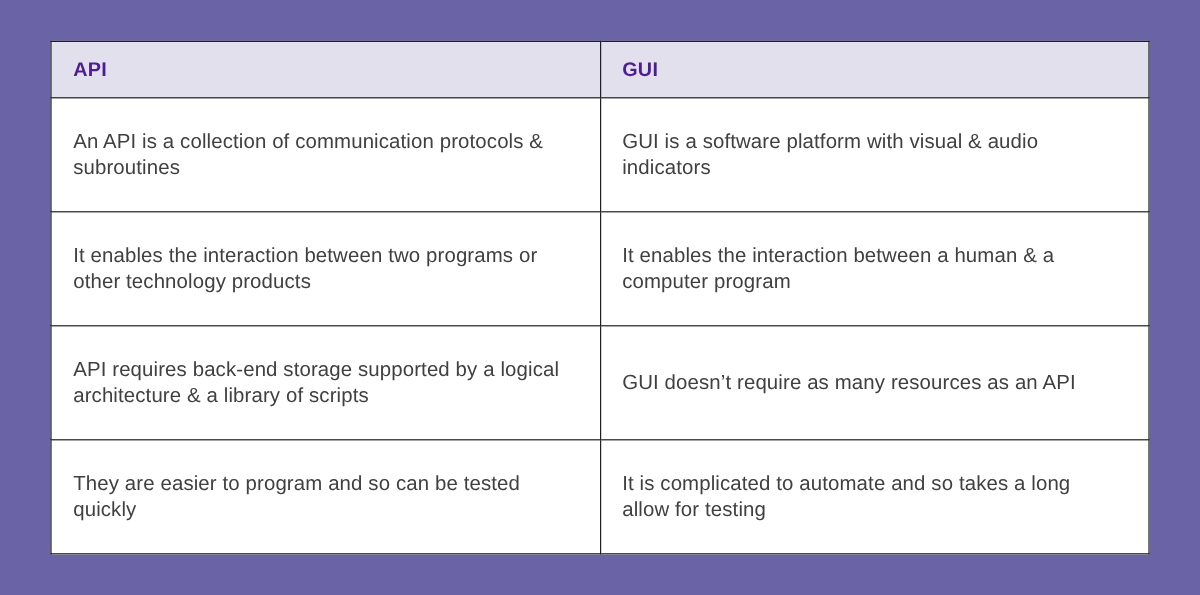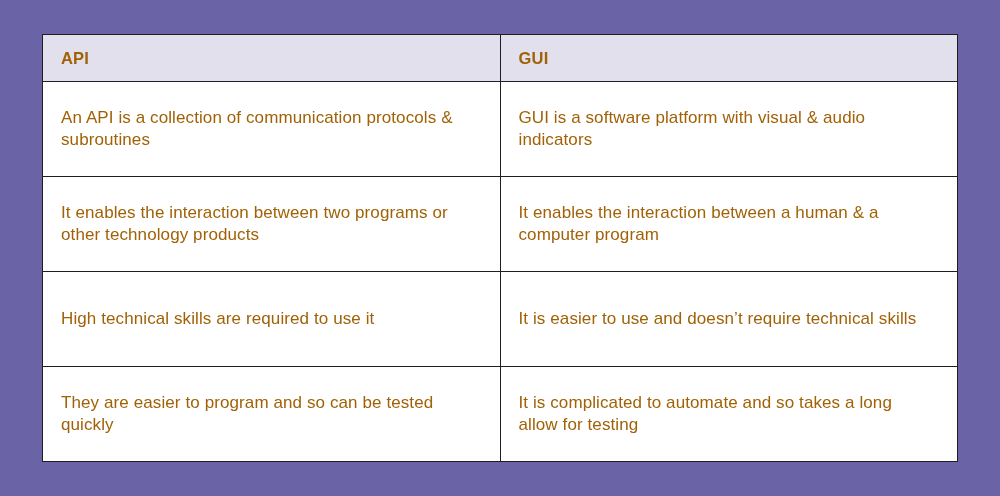--- a/index.html
+++ b/index.html
@@ -34,29 +34,29 @@
     text-align: left;
     padding: 0 22px 0 18px;
     box-sizing: border-box;
     width: 50%;
   }
   table.compare th {
     background: #e1e0ec;
     height: 47px;
     font-size: 16.5px;
     font-weight: 700;
-    color: #a16207;
+    color: #4c1d95;
     letter-spacing: 0.2px;
   }
   table.compare td {
     background: #ffffff;
     height: 63px;
     font-size: 17px;
     font-weight: 400;
-    color: #a16207;
+    color: #404040;
     line-height: 22px;
     letter-spacing: 0.1px;
   }
 </style>
 </head>
 <body>
 
 <div class="canvas">
   <table class="compare">
     <thead>
@@ -68,22 +68,22 @@
     <tbody>
       <tr>
         <td>An API is a collection of communication protocols &amp; subroutines</td>
         <td>GUI is a software platform with visual &amp; audio indicators</td>
       </tr>
       <tr>
         <td>It enables the interaction between two programs or other technology products</td>
         <td>It enables the interaction between a human &amp; a computer program</td>
       </tr>
       <tr>
-        <td>High technical skills are required to use it</td>
-        <td>It is easier to use and doesn’t require technical skills</td>
+        <td>API requires back-end storage supported by a logical architecture &amp; a library of scripts</td>
+        <td>GUI doesn’t require as many resources as an API</td>
       </tr>
       <tr>
         <td>They are easier to program and so can be tested quickly</td>
         <td>It is complicated to automate and so takes a long allow for testing</td>
       </tr>
     </tbody>
   </table>
 </div>
 
 </body></html>

